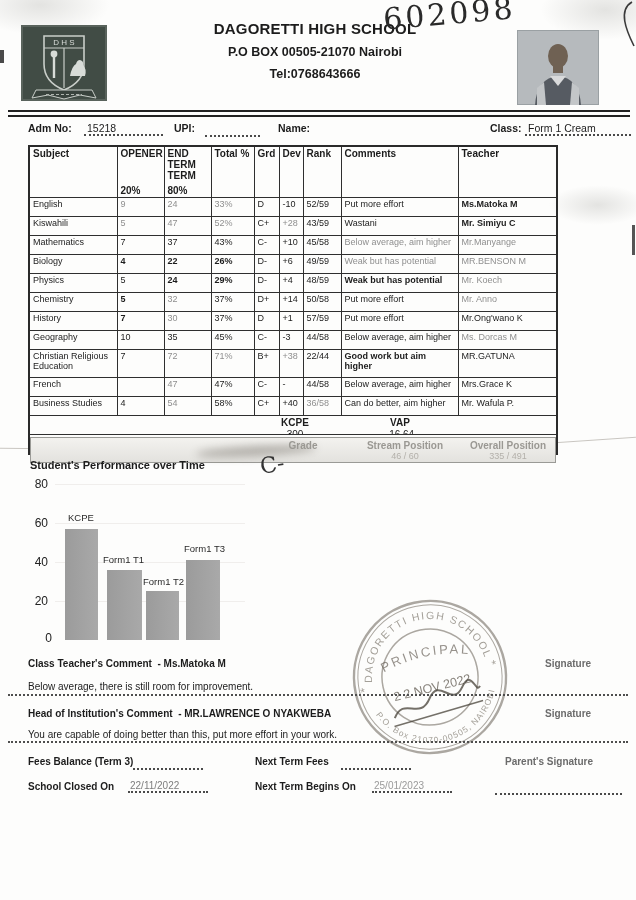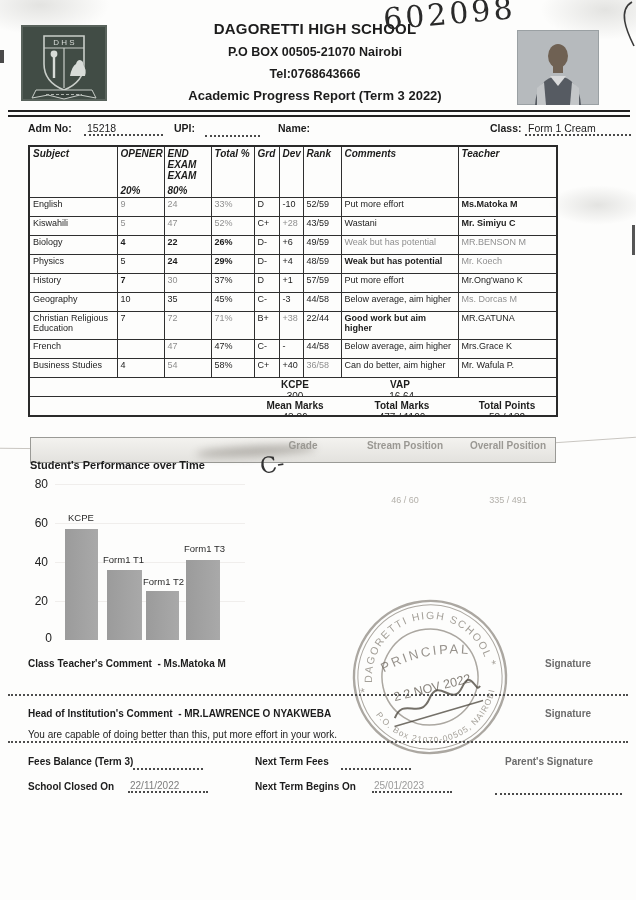--- a/index.html
+++ b/index.html
@@ -24,35 +24,35 @@
 
   
   .adm-row{top:122px;left:0;width:504px;height:22px;font-size:10.5px;}
   .adm-row .abs{white-space:nowrap;}
   .dotted{border-bottom:2px dotted #4a4a4a;}
 
   
   table.marks{position:absolute;left:28px;top:145px;width:528px;border-collapse:collapse;table-layout:fixed;
               border:2px solid #2a2a2a;font-size:9px;}
   table.marks td,table.marks th{border:1px solid #2f2f2f;padding:1px 3px;vertical-align:top;text-align:left;overflow:hidden;}
-  table.marks th{font-size:10px;height:48px;font-style:italic;}
+  table.marks th{font-size:10px;height:48px;}
   .hdr-cell{display:flex;flex-direction:column;justify-content:space-between;height:48px;text-align:left;}
   table.marks td{height:16px;line-height:1.15;}
   tr.tall td{height:25px;}
   .sumcell{position:relative;height:25px;}
   .meancell{position:relative;height:32px;}
   .stack{position:absolute;text-align:center;font-size:10px;}
   .stack .lab{font-weight:bold;}
   .stack .val{font-weight:normal;}
 
   
   .grade-strip{left:30px;top:437px;width:524px;height:24px;border:1.5px solid #9a9a96;
                background:linear-gradient(#f3f2ef,#e3e2de);}
   .grade-strip .stack{color:#9a9893;}
-  .grade-strip .val{color:#b3b0aa;font-size:9px;margin-top:44px;}
+  .grade-strip .val{color:#b3b0aa;font-size:9px;}
   .smudge{position:absolute;left:165px;top:8px;width:120px;height:10px;background:#6a655d;border-radius:50%;
           filter:blur(4px);opacity:.45;transform:rotate(-3deg);}
 
   
   .chart-title{left:30px;top:459px;font-size:11px;font-weight:bold;}
   .ytick{position:absolute;width:22px;text-align:right;font-size:12px;color:#222;}
   .gridline{position:absolute;left:55px;width:190px;border-top:1px solid #f0eeec;}
   .bar{position:absolute;bottom:260px;background:linear-gradient(90deg,#a8a8a8,#9a9a9a 55%,#b0b0b0);}
   .bar-label{position:absolute;font-size:9.5px;color:#2a2a2a;white-space:nowrap;}
   .hand-grade{left:260px;top:452px;font-size:22px;transform:rotate(-10deg);color:#333;}
@@ -96,21 +96,20 @@
     <circle cx="34" cy="30" r="3.4" fill="#d8dcd8"></circle>
     <path d="M50 52 q2 -10 6 -12 q1 -4 4 -4 q4 1 3 5 q4 4 2 11 z" fill="#d8dcd8"></path>
     <path d="M16 66 L72 66 L76 74 L60 71 L44 75 L28 71 L12 74 Z" fill="#38423c" stroke="#c9cec9" stroke-width="1"></path>
     <line x1="26" y1="70.5" x2="62" y2="70.5" stroke="#aeb4ae" stroke-width="1" stroke-dasharray="3 2"></line>
   </svg>
 
   <div class="abs title-block">
     <div class="school-name">DAGORETTI HIGH SCHOOL</div>
     <div class="school-line">P.O BOX 00505-21070 Nairobi</div>
     <div class="school-line">Tel:0768643666</div>
-    <div class="report-title">Academic Progress Report (Term 3 2022)</div>
   </div>
 
   <div class="abs serial hand">602098</div>
 
   <svg class="abs" style="left:517px;top:30px;" width="82" height="75" viewBox="0 0 82 75">
     <rect width="82" height="75" fill="#b6babd"></rect>
     <rect width="82" height="75" fill="none" stroke="#9aa0a3" stroke-width="2"></rect>
     <ellipse cx="41" cy="26" rx="10" ry="12" fill="#6f6153"></ellipse>
     <rect x="36" y="35" width="10" height="8" fill="#6f6153"></rect>
     <path d="M18 75 Q20 48 41 46 Q62 48 64 75 Z" fill="#565b62"></path>
@@ -152,21 +151,21 @@
             </div>
           </th>
       <th>
             <div class="hdr-cell">
               <span>OPENER</span>
               <span>20%</span>
             </div>
           </th>
       <th>
             <div class="hdr-cell">
-              <span>END EXAM EXAM</span>
+              <span>END TERM TERM</span>
               <span>80%</span>
             </div>
           </th>
       <th>
             <div class="hdr-cell">
               <span>Total %</span>
               <span></span>
             </div>
           </th>
       <th>
@@ -216,40 +215,62 @@
           <td class="fd">5</td>
           <td class="fd">47</td>
           <td class="fd">52%</td>
           <td>C+</td>
           <td class="fd">+28</td>
           <td>43/59</td>
           <td>Wastani</td>
           <td class="b">Mr. Simiyu C</td>
     </tr>
     <tr>
+      <td>Mathematics</td>
+          <td>7</td>
+          <td>37</td>
+          <td>43%</td>
+          <td>C-</td>
+          <td>+10</td>
+          <td>45/58</td>
+          <td class="fd">Below average, aim higher</td>
+          <td class="fd">Mr.Manyange</td>
+    </tr>
+    <tr>
       <td>Biology</td>
           <td class="b">4</td>
           <td class="b">22</td>
           <td class="b">26%</td>
           <td>D-</td>
           <td>+6</td>
           <td>49/59</td>
           <td class="fd">Weak but has potential</td>
           <td class="fd">MR.BENSON M</td>
     </tr>
     <tr>
       <td>Physics</td>
           <td>5</td>
           <td class="b">24</td>
           <td class="b">29%</td>
           <td>D-</td>
           <td>+4</td>
           <td>48/59</td>
           <td class="b">Weak but has potential</td>
           <td class="fd">Mr. Koech</td>
+    </tr>
+    <tr>
+      <td>Chemistry</td>
+          <td class="b">5</td>
+          <td class="fd">32</td>
+          <td>37%</td>
+          <td>D+</td>
+          <td>+14</td>
+          <td>50/58</td>
+          <td>Put more effort</td>
+          <td class="fd">Mr. Anno</td>
     </tr>
     <tr>
       <td>History</td>
           <td class="b">7</td>
           <td class="fd">30</td>
           <td>37%</td>
           <td>D</td>
           <td>+1</td>
           <td>57/59</td>
           <td>Put more effort</td>
@@ -391,20 +412,21 @@
     <g stroke="rgba(70,64,55,.75)" fill="none">
       <path d="M42 118 C 55 98, 66 126, 80 106 S 100 120, 114 102 S 126 112, 132 104" stroke-width="2"></path>
       <path d="M40 126 L 132 119" stroke-width="1.4"></path>
     </g>
   </svg>
 
   <span class="abs lbl" style="left:28px;top:658px;">
     <span>Class Teacher's Comment</span>&nbsp;&nbsp;<span>- Ms.Matoka M</span>
   </span>
   <span class="abs sig" style="left:545px;top:658px;">Signature</span>
+  <span class="abs txt" style="left:28px;top:681px;">Below average, there is still room for improvement.</span>
   <div class="dotline" style="top:694px;"></div>
 
   <span class="abs lbl" style="left:28px;top:708px;">
     <span>Head of Institution's Comment</span>&nbsp;&nbsp;<span>- MR.LAWRENCE O NYAKWEBA</span>
   </span>
   <span class="abs sig" style="left:545px;top:708px;">Signature</span>
   <span class="abs txt" style="left:28px;top:729px;">You are capable of doing better than this, put more effort in your work.</span>
   <div class="dotline" style="top:741px;"></div>
 
   <span class="abs lbl" style="left:28px;top:756px;">Fees Balance (Term 3)</span>

